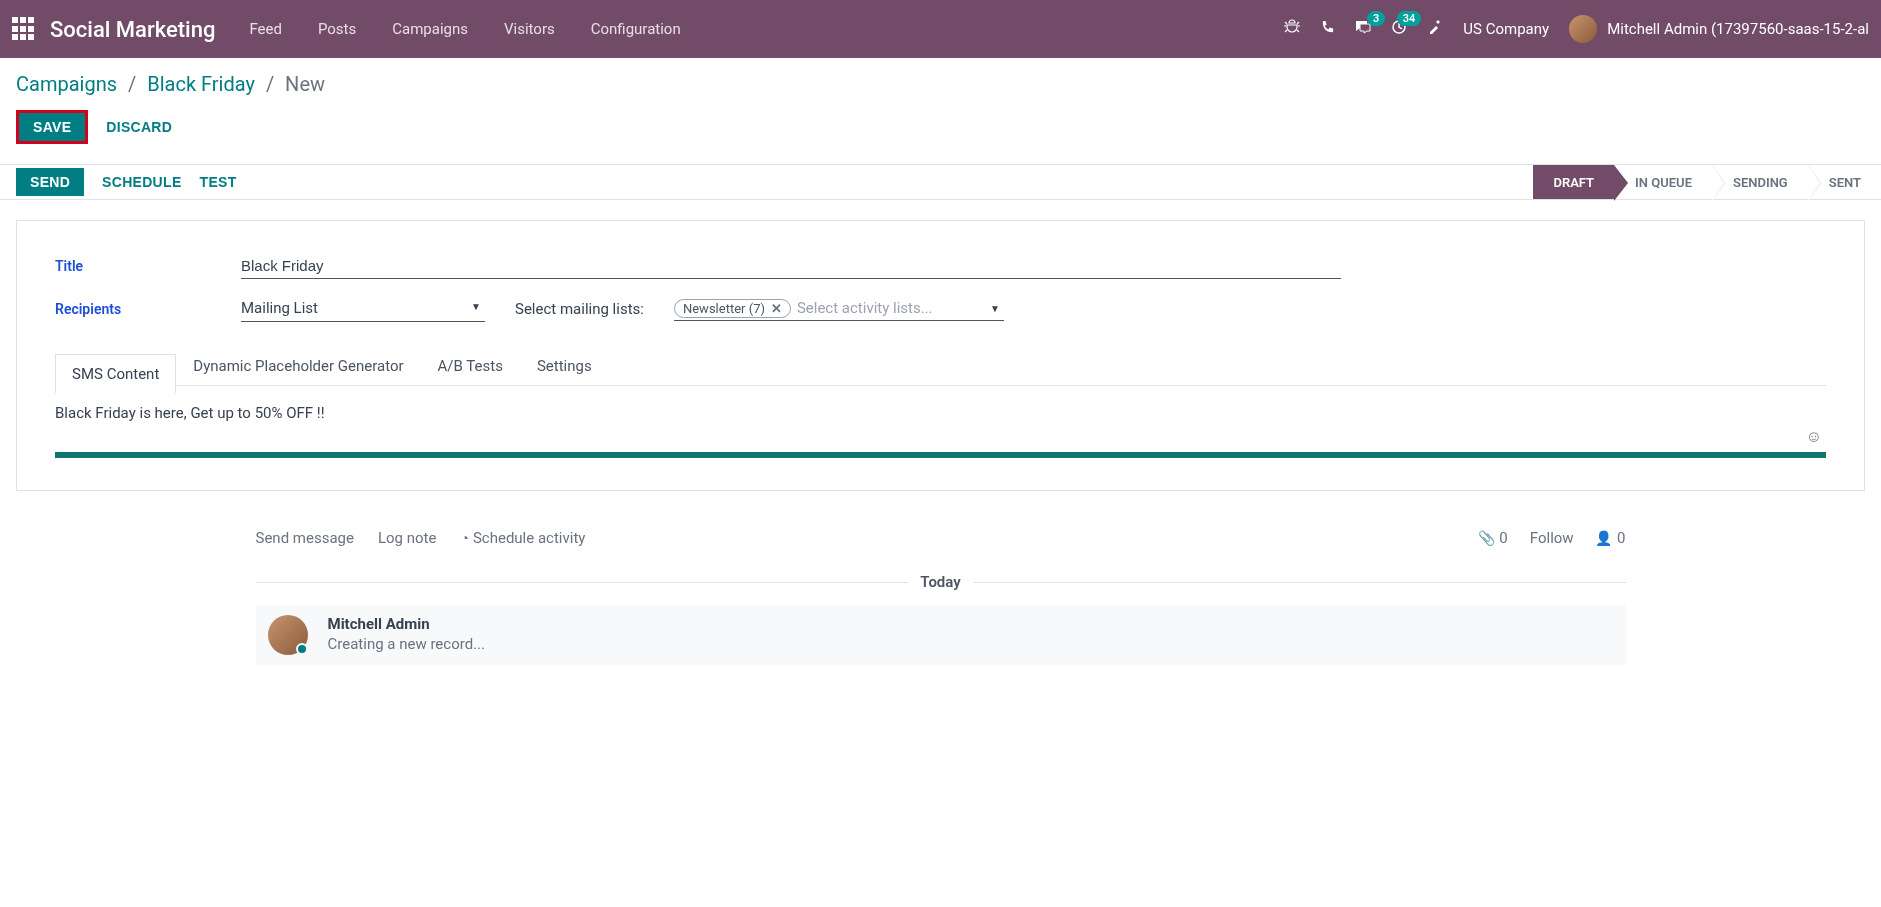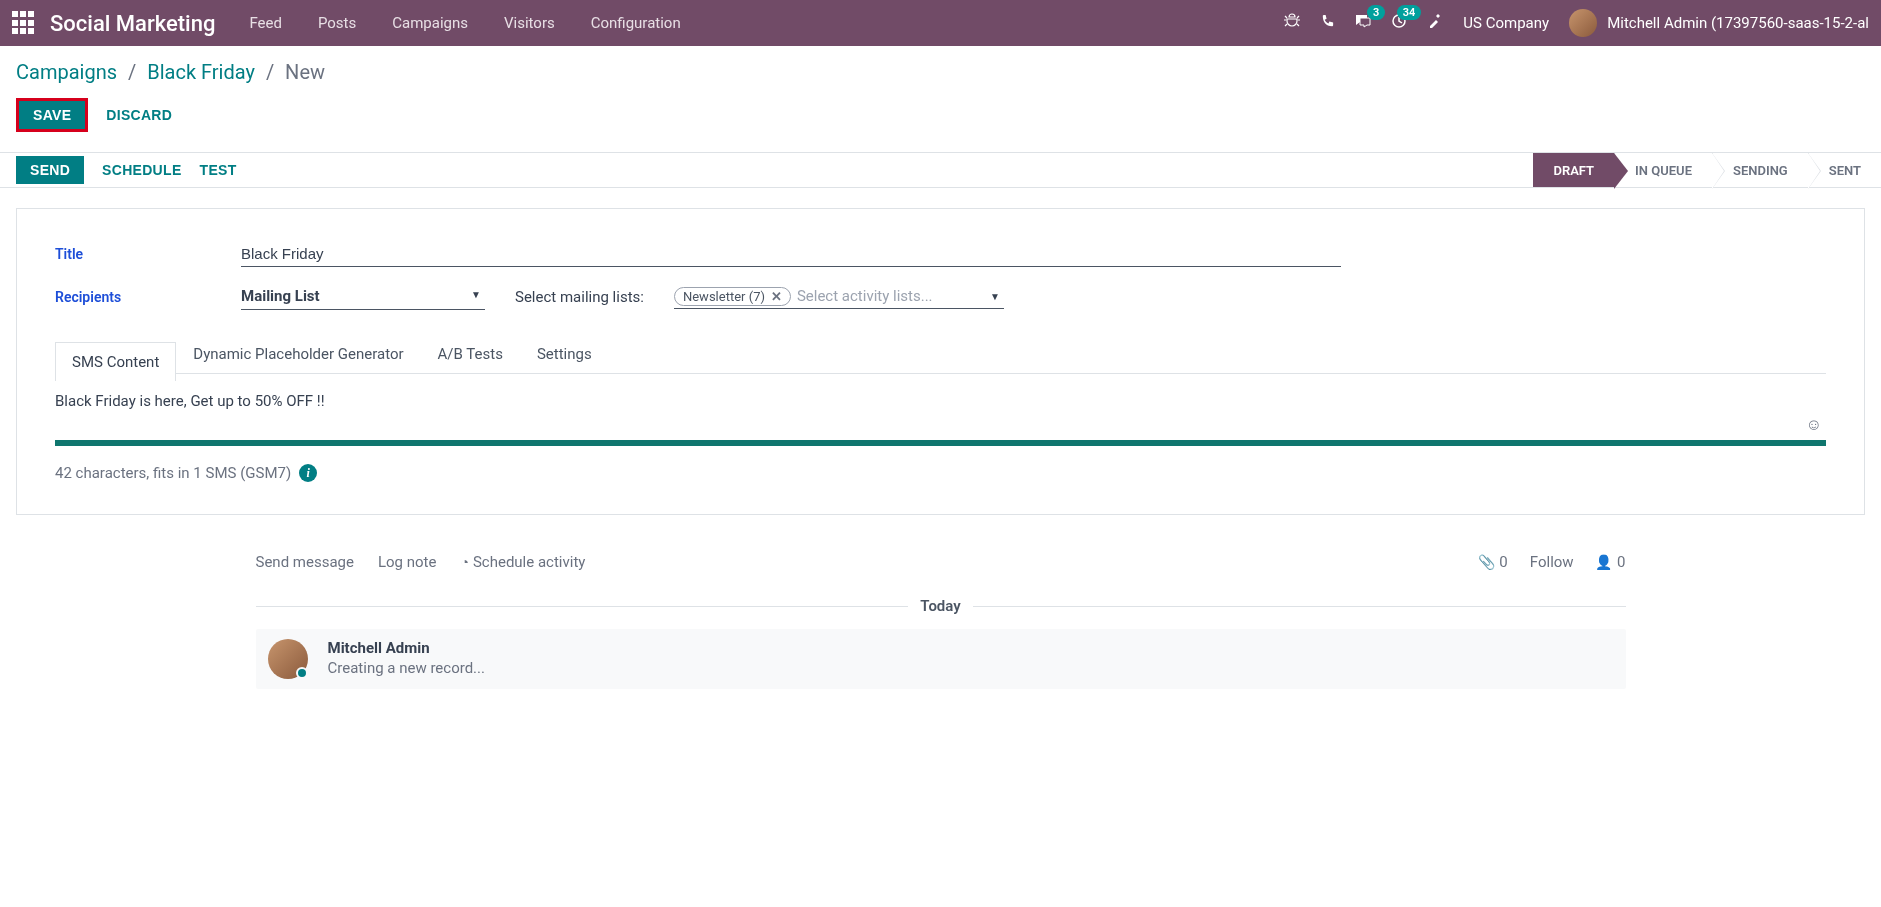--- a/index.html
+++ b/index.html
@@ -1,19 +1,19 @@
 <!DOCTYPE html>
 <html><head>
 <meta charset="utf-8">
 <style>
   * { box-sizing: border-box; margin: 0; padding: 0; }
   body { font-family: -apple-system, BlinkMacSystemFont, "Segoe UI", Roboto, Helvetica, Arial, sans-serif; font-size: 14px; color: #374151; background: #fff; }
   
   
-  .topnav { background: #714B67; color: #fff; height: 46px; display: flex; align-items: center; padding: 0 12px; position: relative; }
+  .topnav { background: #714B67; color: #fff; height: 58px; display: flex; align-items: center; padding: 0 12px; position: relative; }
   .apps-icon { width: 24px; height: 24px; display: inline-flex; flex-wrap: wrap; gap: 2px; margin-right: 14px; cursor: pointer; }
   .apps-icon span { width: 6px; height: 6px; background: #fff; }
   .brand { font-size: 22px; font-weight: 500; margin-right: 34px; }
   .nav-links { display: flex; gap: 36px; }
   .nav-links a { color: #e8dfe5; font-size: 15px; text-decoration: none; cursor: pointer; }
   .nav-right { margin-left: auto; display: flex; align-items: center; gap: 20px; }
   .nav-icon { color: #fff; position: relative; cursor: pointer; font-size: 16px; }
   .badge { position: absolute; top: -8px; right: -14px; background: #00A09D; color: #fff; border-radius: 10px; font-size: 11px; padding: 1px 6px; font-weight: 600; }
   .company { color: #fff; font-size: 15px; }
   .user { display: flex; align-items: center; gap: 10px; color: #fff; font-size: 15px; }
@@ -42,21 +42,21 @@
   .stage:not(.active):not(:last-child)::after { content:""; position:absolute; right:-12px; top:0; width:0; height:0; border-top:18px solid transparent; border-bottom:18px solid transparent; border-left:12px solid #fff; z-index:2; }
   .stage:not(.active):not(:last-child)::before { content:""; position:absolute; right:-13px; top:0; width:0; height:0; border-top:18px solid transparent; border-bottom:18px solid transparent; border-left:13px solid #dee2e6; z-index:1; }
 
   
   .sheet-wrap { padding: 0 16px 40px; }
   .sheet { border: 1px solid #dee2e6; background: #fff; padding: 32px 38px 32px; margin-top: 20px; max-width: 100%; }
   .form-row { display: flex; align-items: center; margin-bottom: 16px; }
   .form-label { width: 186px; font-weight: 600; font-size: 14px; color: #1d4ed8; }
   .form-input { flex: 1; border: none; border-bottom: 1px solid #4b5563; padding: 4px 0; font-size: 15px; color: #374151; outline: none; max-width: 1100px; }
   .form-row-r { display: flex; align-items: center; gap: 30px; }
-  .select-wrap { position: relative; flex: 0 0 244px; border-bottom: 1px solid #4b5563; padding: 4px 0; font-size: 15px; font-weight: bold; }
+  .select-wrap { position: relative; flex: 0 0 244px; border-bottom: 1px solid #4b5563; padding: 4px 0; font-size: 15px; }
   .select-wrap .caret { position: absolute; right: 4px; top: 6px; font-size: 10px; color: #374151; }
   .ml-label { font-size: 15px; color: #374151; }
   .ml-box { display: flex; align-items: center; border-bottom: 1px solid #4b5563; padding: 2px 0; min-width: 330px; position: relative; }
   .tag { border: 1px solid #9ca3af; border-radius: 14px; padding: 1px 8px; font-size: 13px; color: #4b5563; display: inline-flex; align-items: center; gap: 6px; margin-right: 6px; }
   .tag .x { font-weight: 700; cursor: pointer; color: #6b7280; }
   .ml-placeholder { color: #9ca3af; font-size: 15px; }
   .ml-caret { position: absolute; right: 4px; top: 6px; font-size: 10px; }
 
   
   .tabs { display: flex; border-bottom: 1px solid #dee2e6; margin-top: 24px; }
@@ -206,24 +206,20 @@
       <div class="tab">Dynamic Placeholder Generator</div>
       <div class="tab">A/B Tests</div>
       <div class="tab">Settings</div>
     </div>
 
     <div class="sms-body">
       <div class="sms-text">
         <span>Black Friday is here, Get up to 50% OFF !!</span>
         <span class="emoji">☺</span>
       </div>
-      <div class="sms-info">
-        <span>42 characters, fits in 1 SMS (GSM7)</span>
-        <span class="info-i">i</span>
-      </div>
     </div>
   </div>
 
   <div class="chatter">
     <div class="chatter-top">
       <span class="clickable">Send message</span>
       <span class="clickable">Log note</span>
       <span class="clickable">
         <span class="mini-ico">◔</span><span>Schedule activity</span>
       </span>

